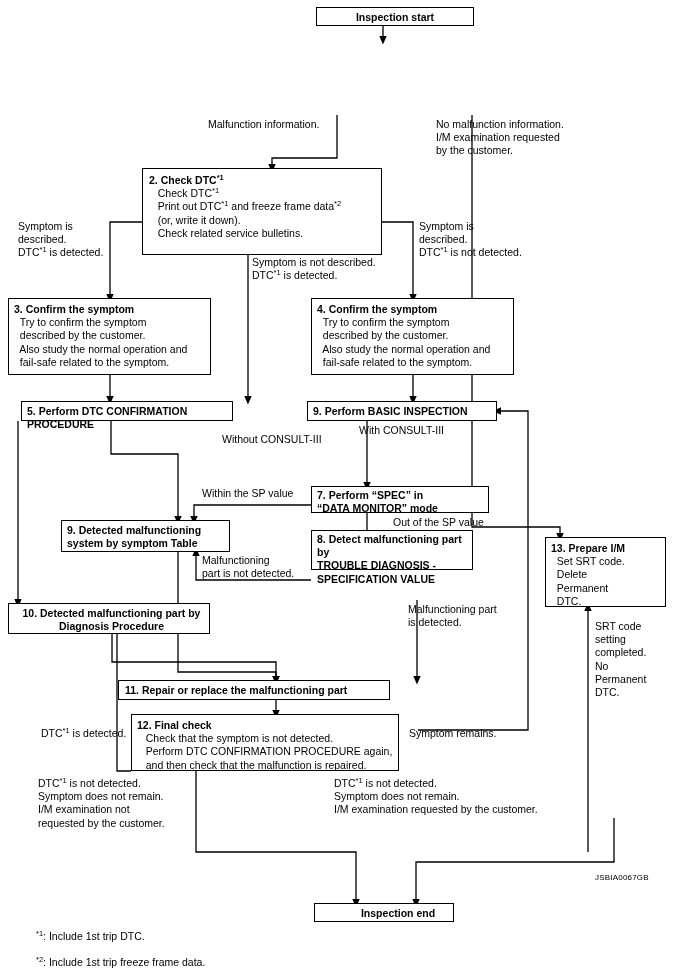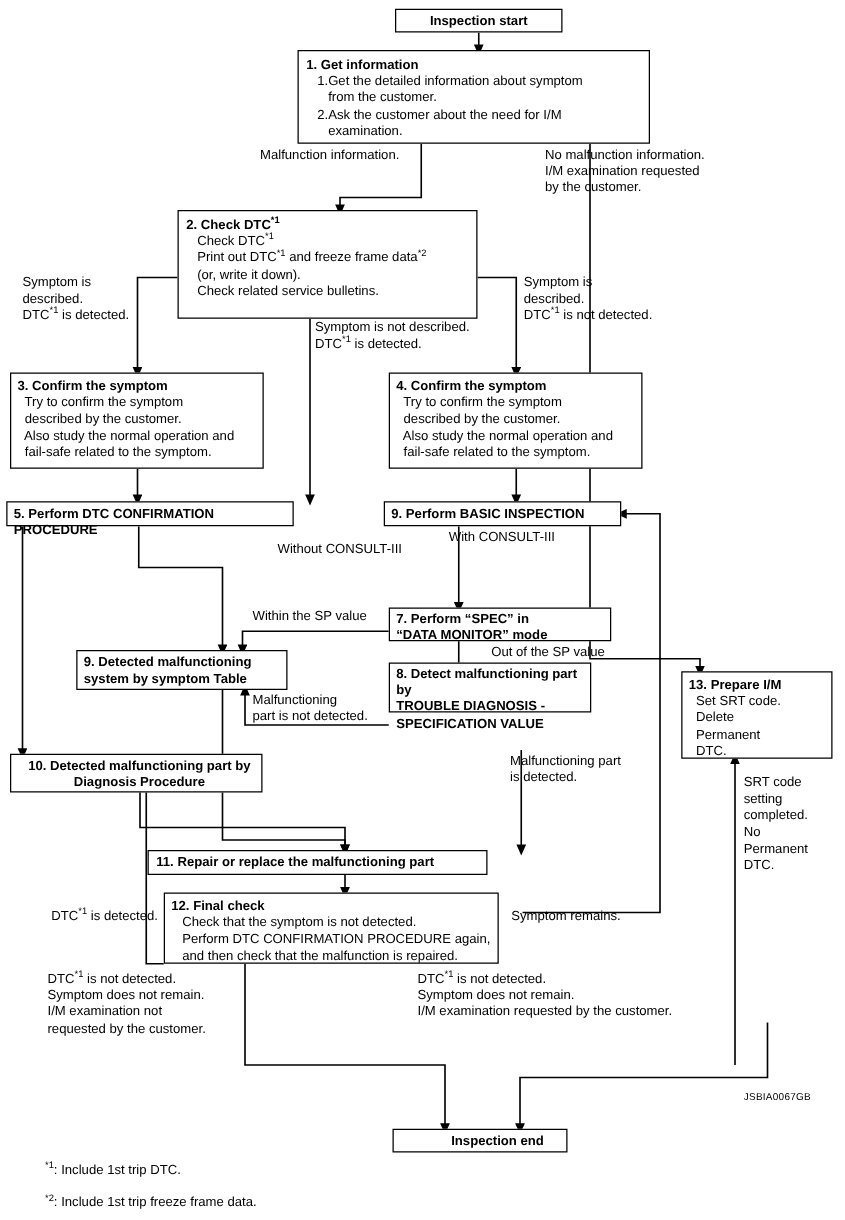--- a/index.html
+++ b/index.html
@@ -74,31 +74,24 @@
       <path d="M588,852 L588,607" marker-end="url(#ah)"></path>
 
       <path d="M196,771 L196,852 L356,852 L356,903" marker-end="url(#ah)"></path>
 
       <path d="M614,836 L614,862 L416,862 L416,903" marker-end="url(#ah)"></path>
 
       <path d="M614,818 L614,836"></path>
     </g>
   </svg>
 
-  <div class="box" style="left:316px;top:7px;width:134px;height:19px;text-align:center;">
+  <div class="box" style="left:316px;top:7px;width:158px;height:19px;text-align:center;">
     <div class="ttl" style="margin-top:2.5px;">Inspection start</div>
   </div>
 
-  <div class="box" style="left:238px;top:40px;width:282px;height:75px;padding:5px 0 0 6px;">
-    <div class="ttl">1. Get information</div>
-    <div class="bd">   1.Get the detailed information about symptom
-      from the customer.
-   2.Ask the customer about the need for I/M
-      examination.</div>
-  </div>
 
   <div class="box" style="left:142px;top:168px;width:240px;height:87px;padding:5px 0 0 6px;">
     <div class="ttl">2. Check DTC<sup>*1</sup></div>
     <div class="bd">   Check DTC<sup>*1</sup>
    Print out DTC<sup>*1</sup> and freeze frame data<sup>*2</sup>
    (or, write it down).
    Check related service bulletins.</div>
   </div>
 
   <div class="box" style="left:8px;top:298px;width:203px;height:77px;padding:4px 0 0 5px;">
@@ -110,21 +103,21 @@
   </div>
 
   <div class="box" style="left:311px;top:298px;width:203px;height:77px;padding:4px 0 0 5px;">
     <div class="ttl">4. Confirm the symptom</div>
     <div class="bd">  Try to confirm the symptom
   described by the customer.
   Also study the normal operation and
   fail-safe related to the symptom.</div>
   </div>
 
-  <div class="box" style="left:5px;top:401px;width:230px;height:20px;padding:3px 0 4px 5px;">
+  <div class="box" style="left:21px;top:401px;width:212px;height:20px;padding:3px 0 4px 5px;">
     <div class="ttl">5. Perform DTC CONFIRMATION PROCEDURE</div>
   </div>
 
   <div class="box" style="left:307px;top:401px;width:190px;height:20px;padding:3px 0 0 5px;">
     <div class="ttl">9. Perform BASIC INSPECTION</div>
   </div>
 
   <div class="box" style="left:311px;top:486px;width:178px;height:27px;padding:2px 0 0 5px;">
     <div class="ttl">7. Perform “SPEC” in</div>
     <div class="ttl">    “DATA MONITOR” mode</div>

